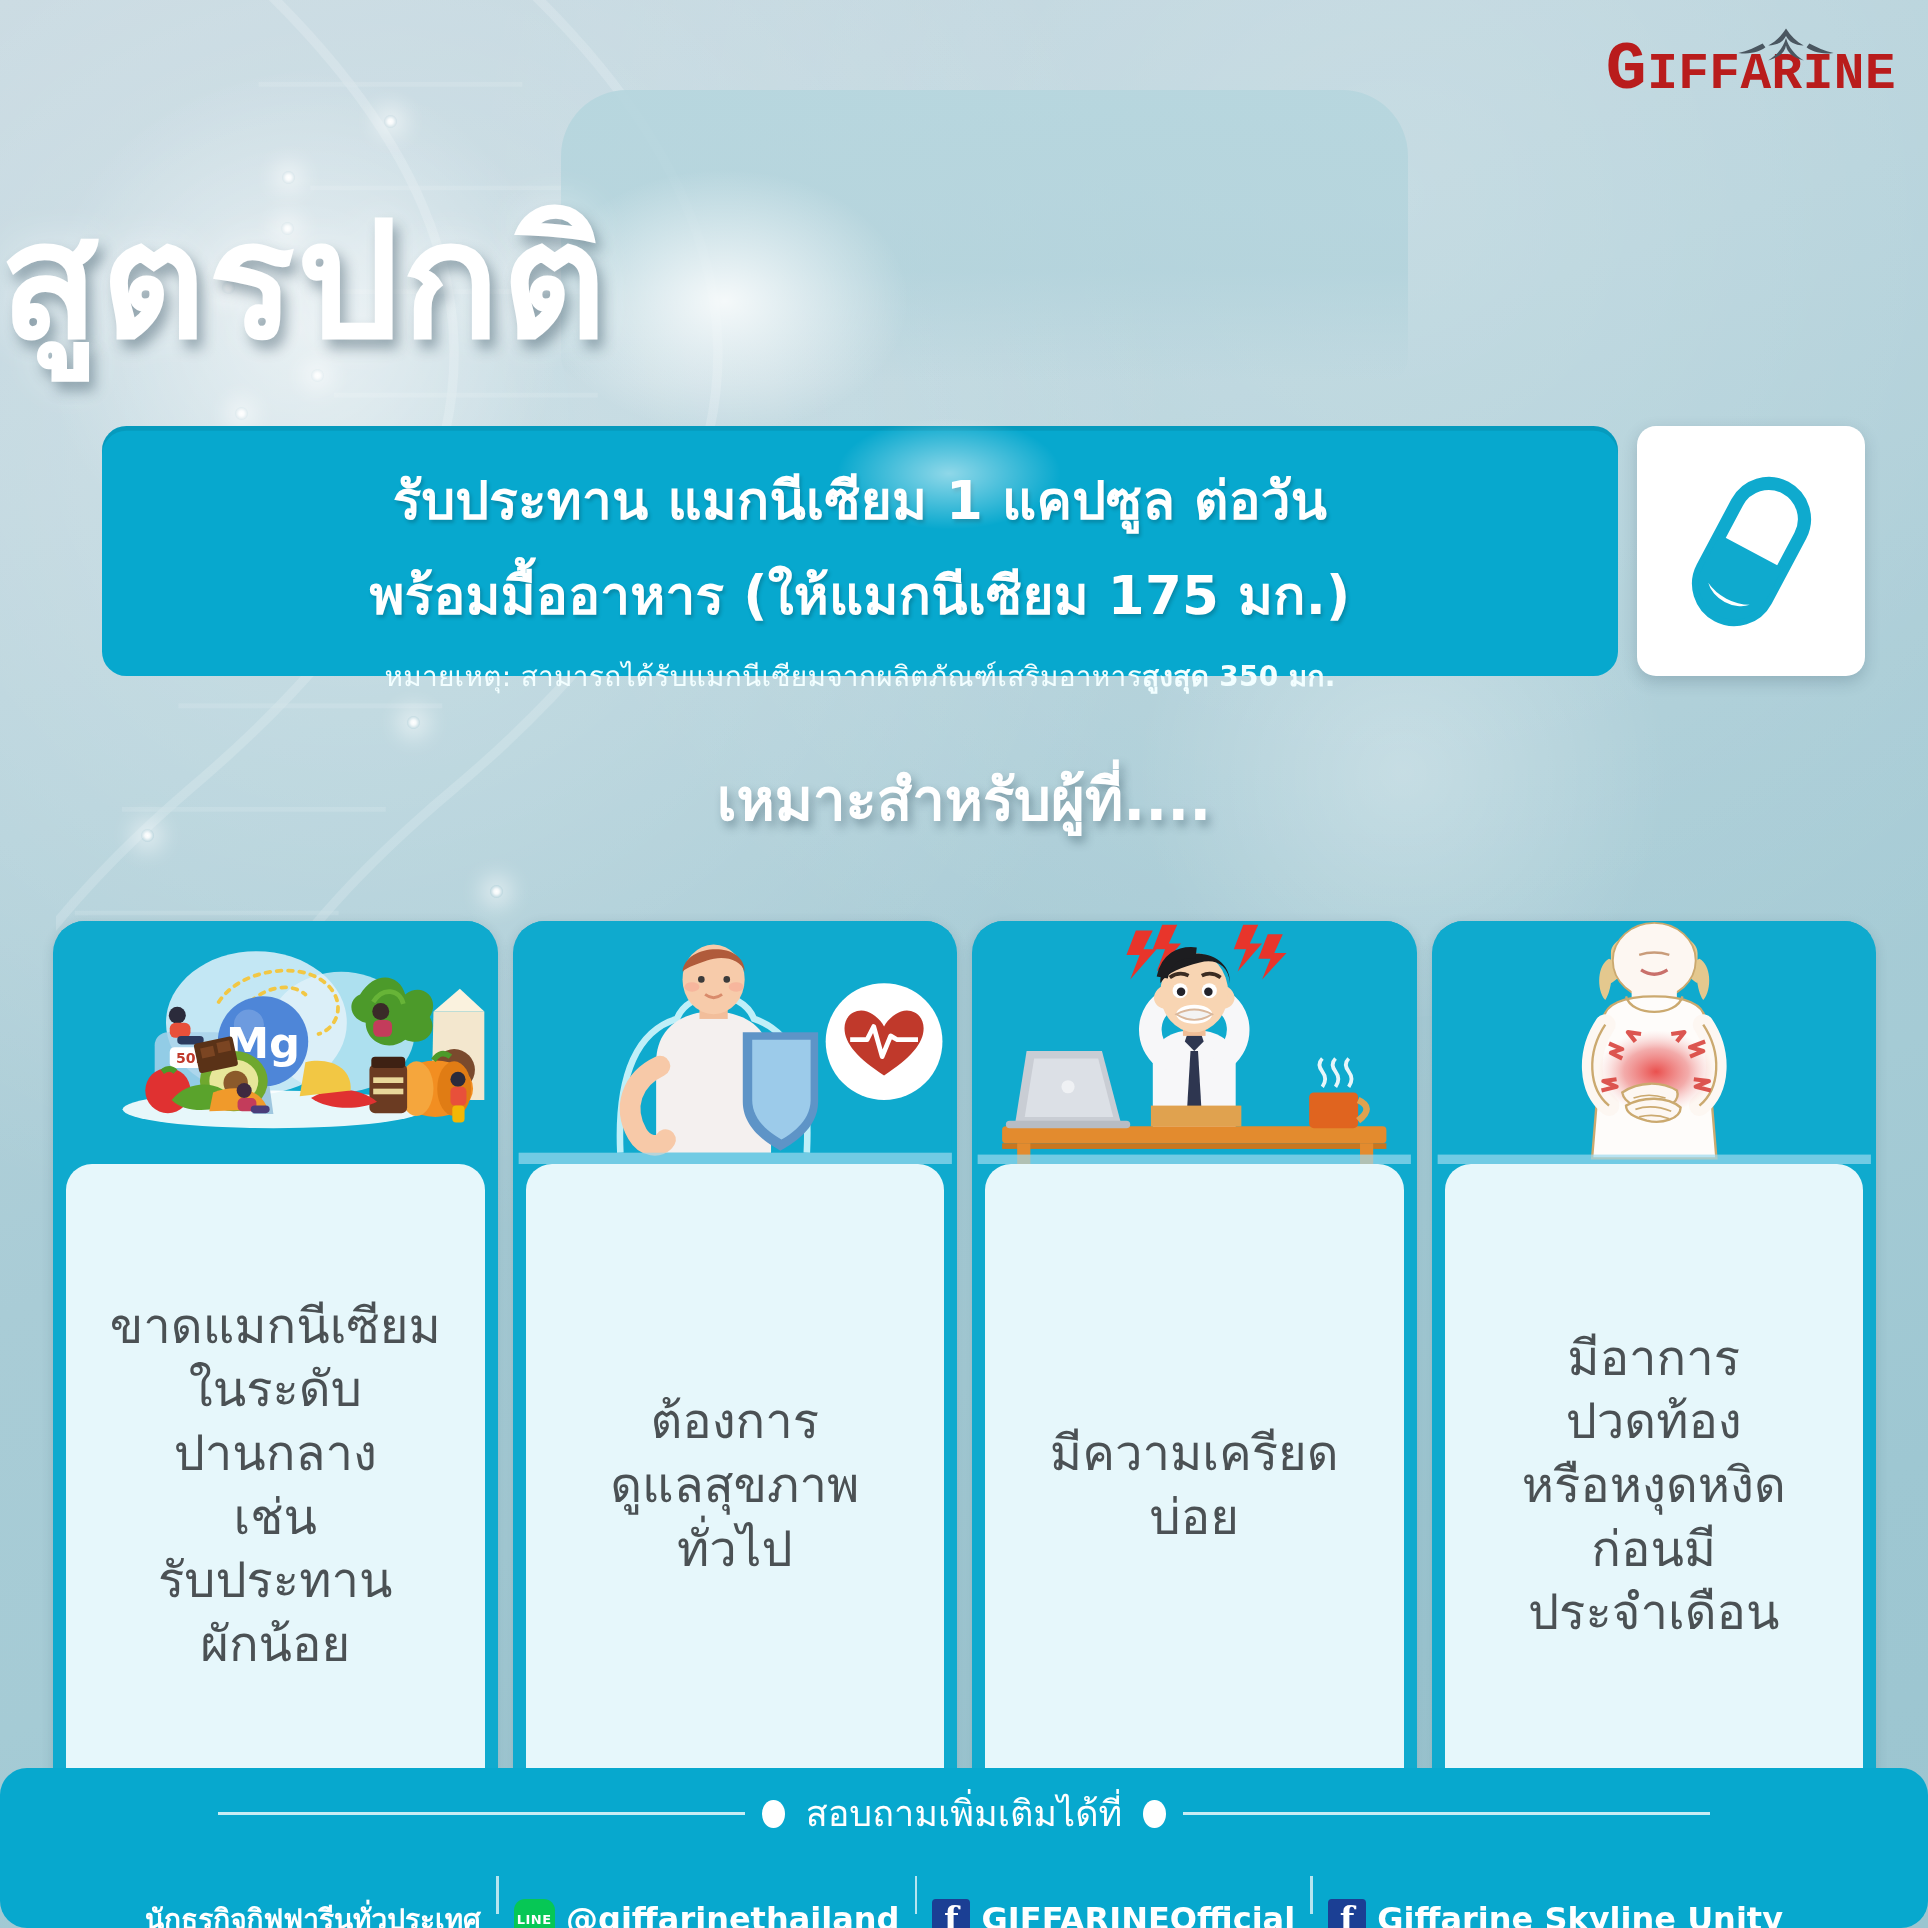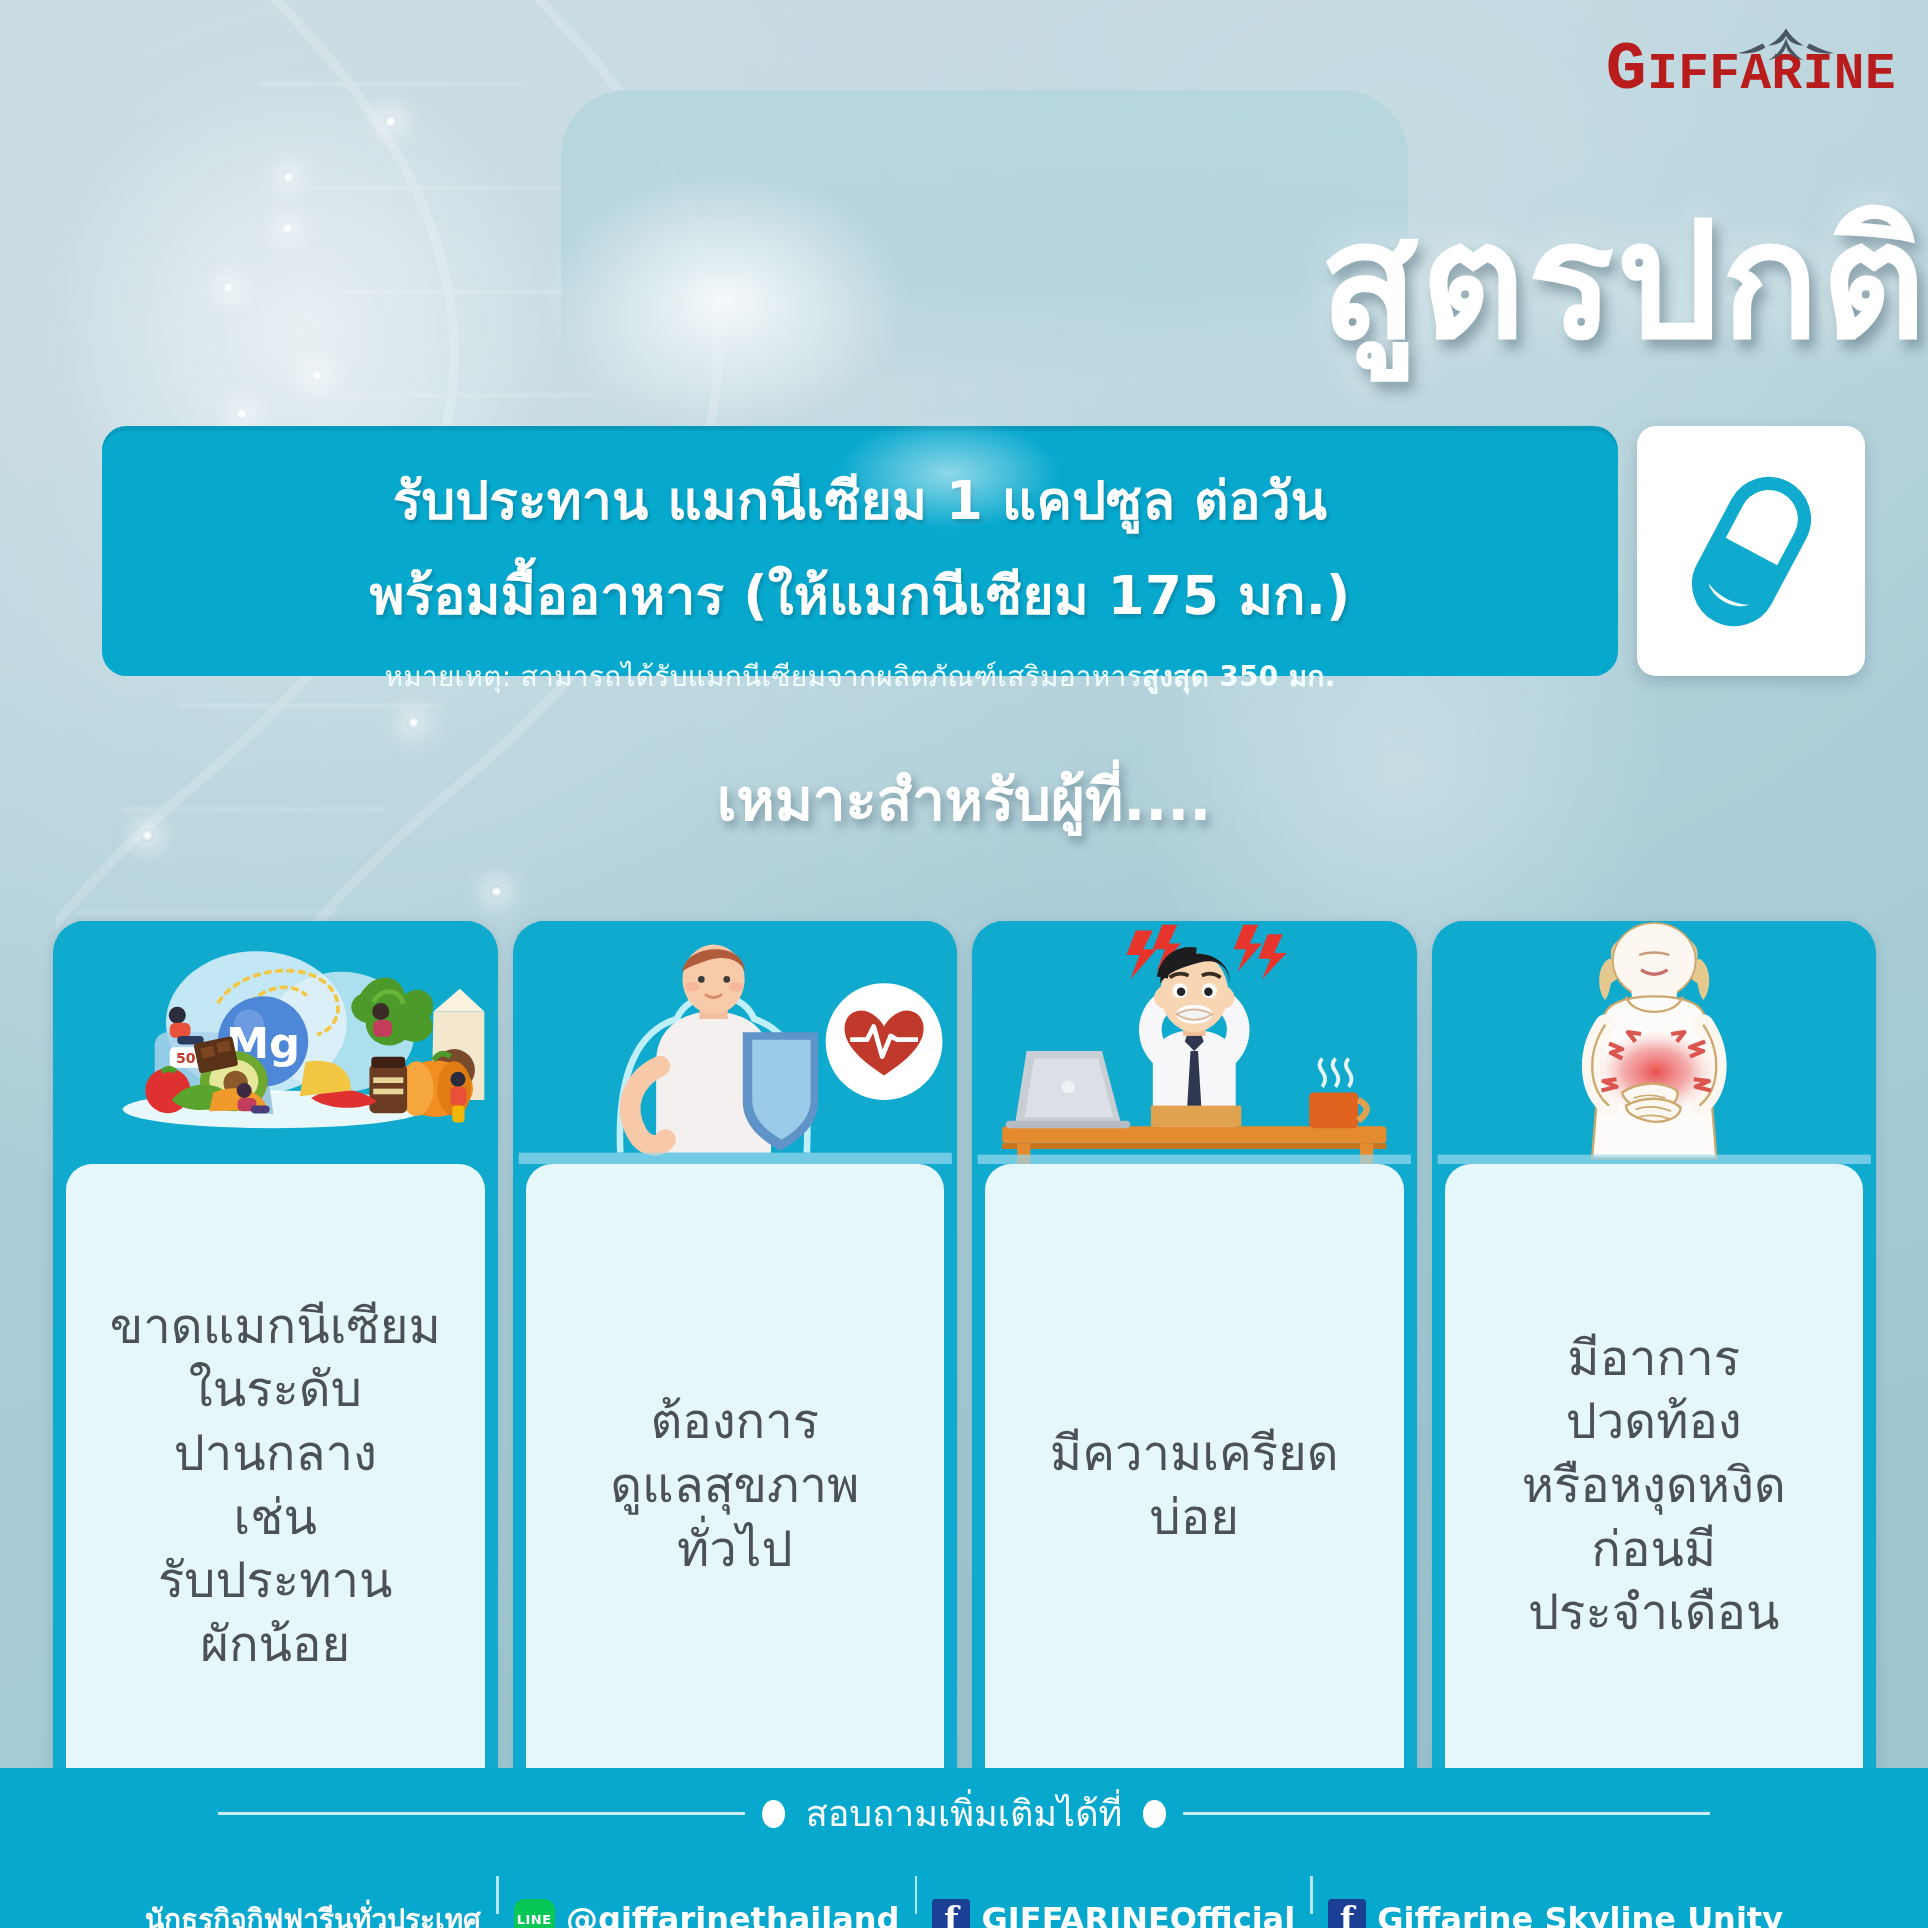--- a/index.html
+++ b/index.html
@@ -28,23 +28,23 @@
   .logo-text { font-size:51px; font-weight:700; line-height:1; }
   .logo-text .cap { font-size:68px; }
   .logo-crown { position:absolute; right:58px; top:-13px; }
 
   
   .title-panel { position:absolute; left:561px; top:90px; width:847px; height:292px;
     background:linear-gradient(180deg, rgba(182,214,222,.92) 0%, rgba(176,210,219,.72) 62%, rgba(173,208,217,0) 100%);
     border-radius:66px 66px 24.5px 24.5px; }
   .title-glow { position:absolute; left:527px; top:160px; width:395px; height:282px;
     background:radial-gradient(ellipse at center, rgba(255,255,255,.85) 0%, rgba(255,255,255,0) 66%); }
-  .page-title { position:absolute; left:0; right:0; top:151px; text-align:right;
+  .page-title { position:absolute; left:0; right:0; top:151px; text-align:left;
     font-size:162px; font-weight:700; color:#ffffff; letter-spacing:1.9px;
-    text-shadow:5.6px 8.5px 13px rgba(40,70,85,.42), 0 0 41px rgba(255,255,255,.55);padding-left:40px; }
+    text-shadow:5.6px 8.5px 13px rgba(40,70,85,.42), 0 0 41px rgba(255,255,255,.55); }
 
   
   .dose-box { position:absolute; left:102px; top:426px; width:1516px; height:250px;
     background:#07A8CE; border-radius:24.5px;
     box-shadow:0 4.7px 0 rgba(0,0,0,.08) inset; }
   .dose-shine { position:absolute; left:734px; top:-9.4px; width:226px; height:113px;
     background:radial-gradient(ellipse at center, rgba(255,255,255,.55) 0%, rgba(255,255,255,0) 70%); }
   .dose-line { text-align:center; color:#fff; font-weight:700; letter-spacing:0.3px; }
   .dose-l1 { font-size:53px; margin-top:32px; text-shadow:1.9px 2.8px 3.8px rgba(0,0,0,.18); }
   .dose-l2 { font-size:53px; margin-top:11.3px; text-shadow:1.9px 2.8px 3.8px rgba(0,0,0,.18); }
@@ -67,21 +67,21 @@
     border-radius:32px 32px 5.6px 5.6px; overflow:hidden; position:relative;
     box-shadow:0 3.8px 11.3px rgba(30,70,90,.18); }
   .card-art { height:243px; position:relative; overflow:hidden; }
   .card-body { flex:1; margin:0 13px 9.4px 13px; background:#E6F7FB;
     border-radius:26px 26px 0 0; display:flex; align-items:center; justify-content:center;
     padding:21px 9.4px; }
   .card-text { text-align:center; font-size:49px; line-height:1.30; color:#4b5154; font-weight:400; }
   .card-text span { display:block; }
 
   
-  .footer { position:absolute; left:0; right:0; top:1768px; height:160px; background:#07A8CE; }
+  .footer { position:absolute; left:0; right:0; top:1768px; height:160px; background:#07A8CE;border-radius:27px; }
   .foot-topline { position:absolute; left:0; right:0; top:17px;
     display:flex; align-items:center; justify-content:center; gap:0; }
   .hr { height:2.8px; background:rgba(255,255,255,.78); width:527px; }
   .dot { width:22.6px; height:28px; border-radius:50%; background:#fff; margin:0 17px; }
   .foot-ask { color:#fff; font-size:36px; font-weight:400; padding:0 3.8px; }
   .foot-row { position:absolute; left:0; right:0; top:81px;
     display:flex; align-items:center; justify-content:center; gap:15px; color:#fff; }
   .foot-item { display:flex; align-items:center; gap:11.3px; font-size:32px; font-weight:700; white-space:nowrap;margin-top:48px; }
   .sep { width:2.8px; height:38px; background:rgba(255,255,255,.7); }
   .line-badge { width:41px; height:41px; border-radius:11.3px; background:#06C755;

